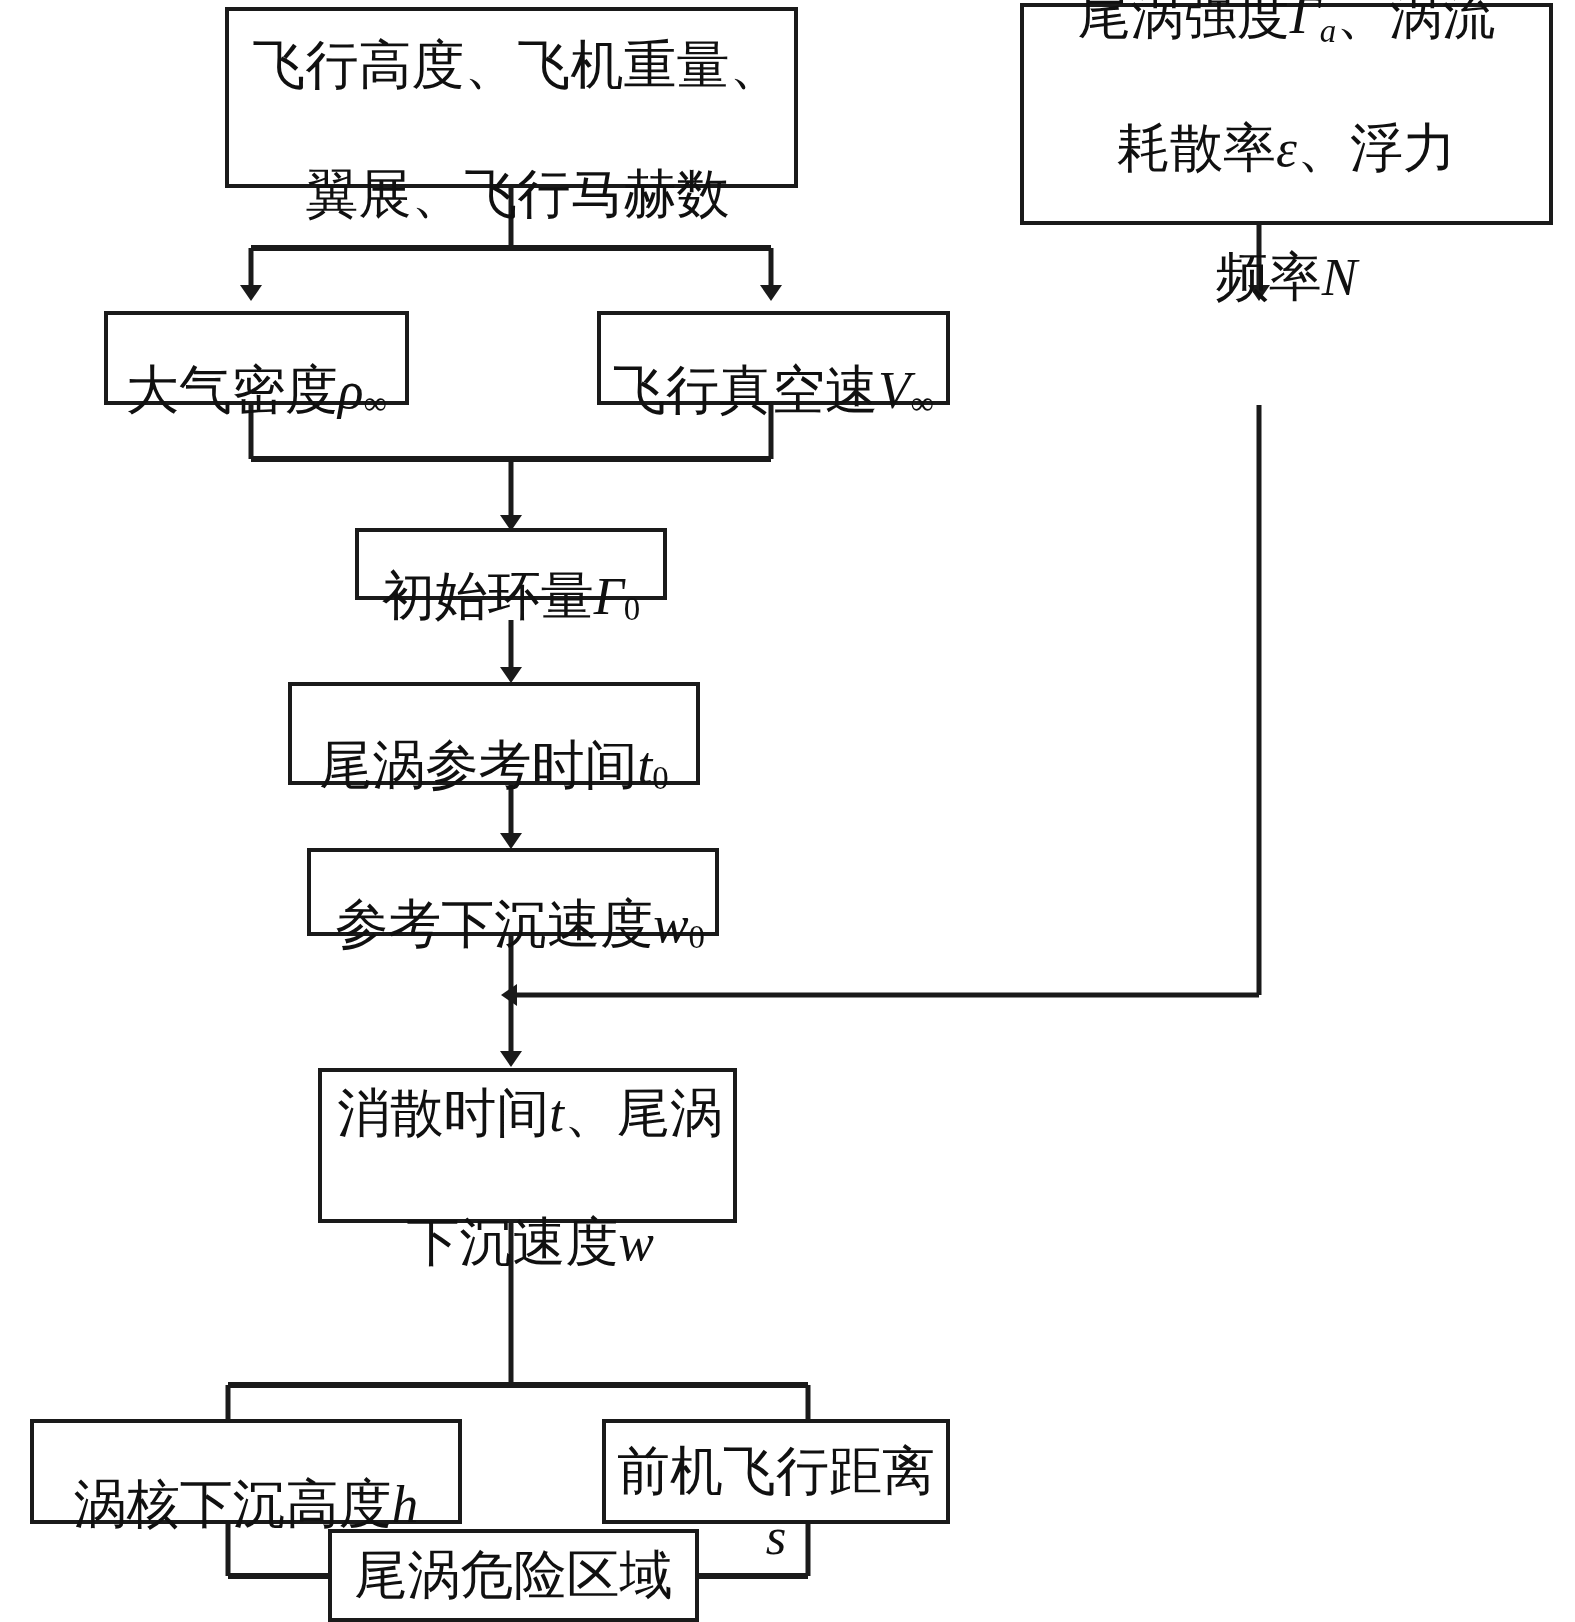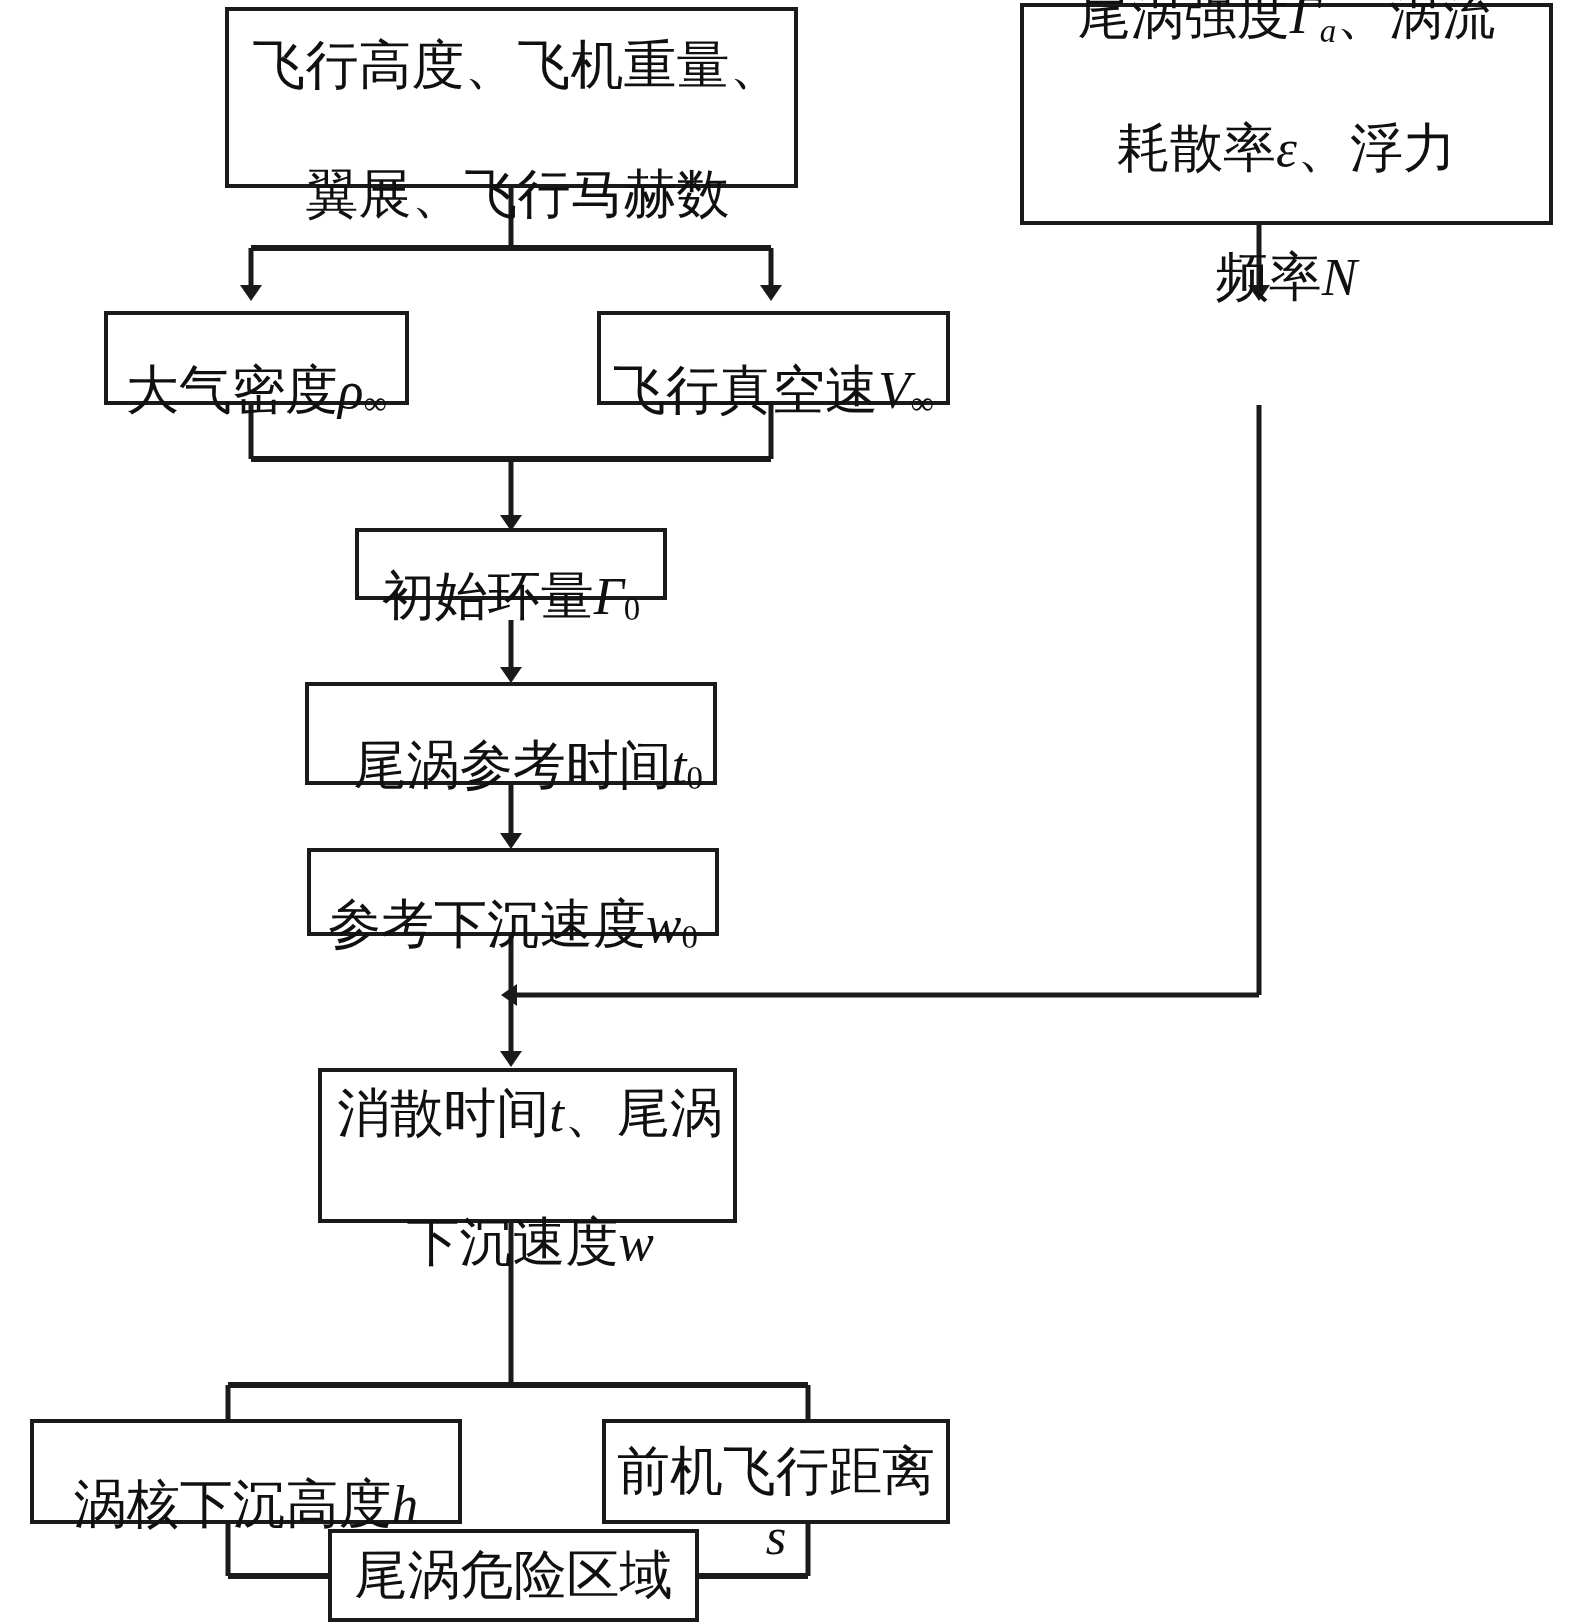--- a/index.html
+++ b/index.html
@@ -153,27 +153,27 @@
     </span>
   </div>
 
 
   <div class="node fs-big" style="left:355px; top:528px; width:312px; height:72px;justify-content:center;">
     <span class="txt">
       <span>初始环量</span><span class="var">Γ</span><span class="sub-up">0</span>
     </span>
   </div>
 
-  <div class="node fs-big" style="left:305px; top:682px; width:412px; height:103px;justify-content:flex-end;">
+  <div class="node fs-big" style="left:288px; top:682px; width:412px; height:103px;">
     <span class="txt">
       <span>尾涡参考时间</span><span class="var">t</span><span class="sub-up">0</span>
     </span>
   </div>
 
-  <div class="node fs-big" style="left:307px; top:848px; width:412px; height:88px;">
+  <div class="node fs-big" style="left:307px; top:848px; width:412px; height:88px;justify-content:flex-end;">
     <span class="txt">
       <span>参考下沉速度</span><span class="var">w</span><span class="sub-up">0</span>
     </span>
   </div>
 
   <div class="node fs-big" style="left:318px; top:1068px; width:419px; height:155px;justify-content:flex-end;">
     <span class="txt">
       <span>消散时间</span><span class="var">t</span><span>、尾涡</span><br>
       <span>下沉速度</span><span class="var">w</span>
     </span>

